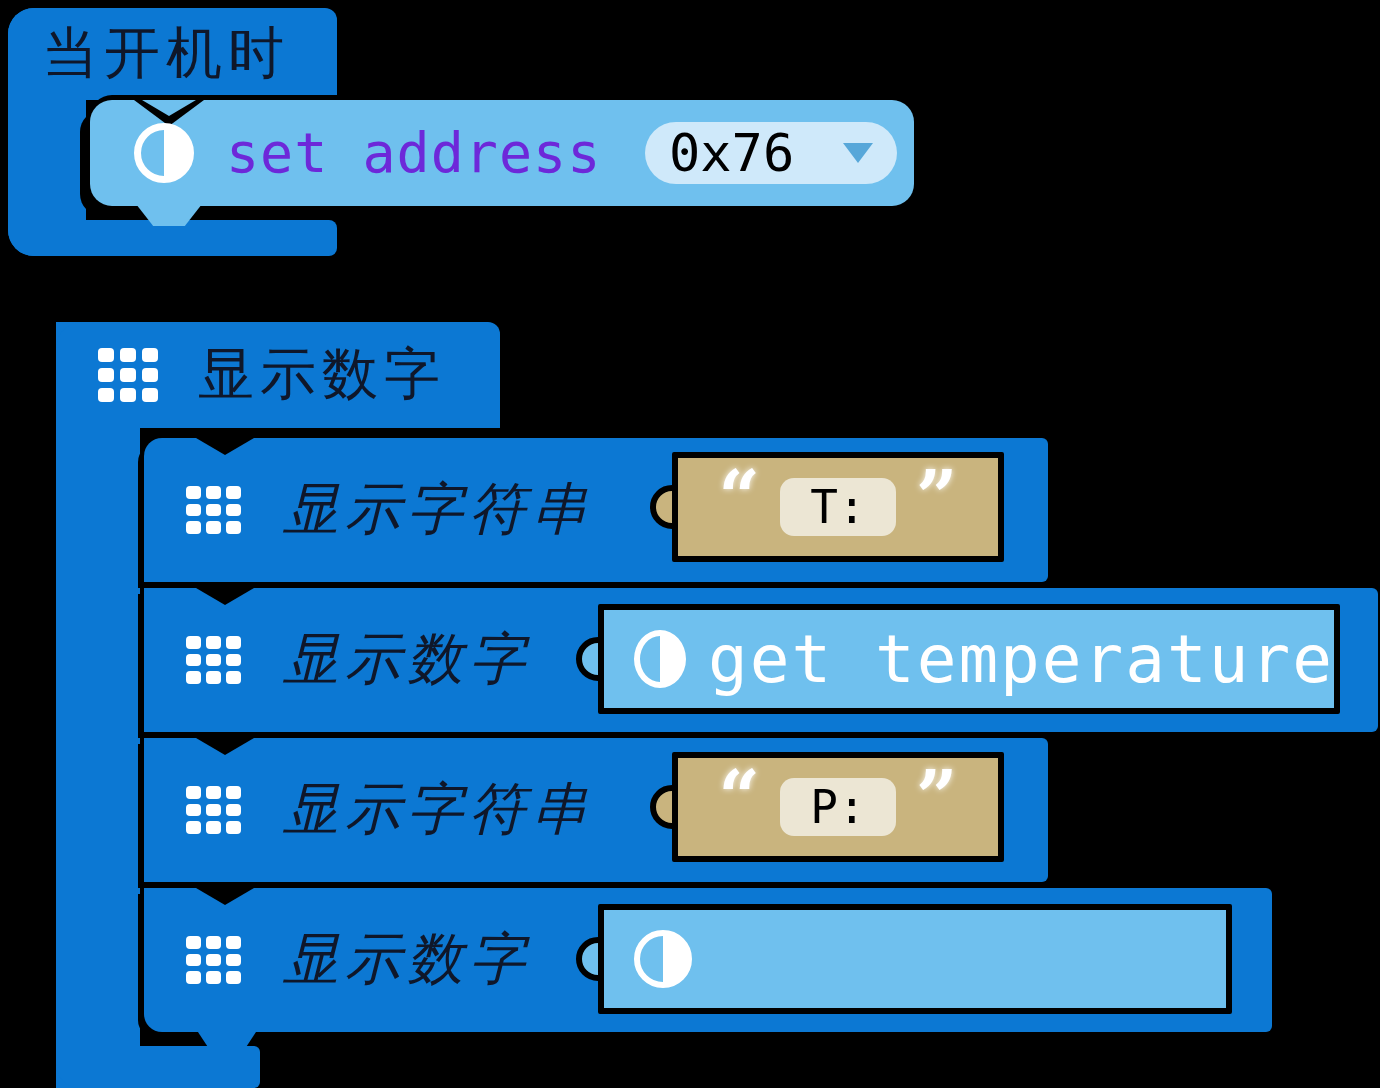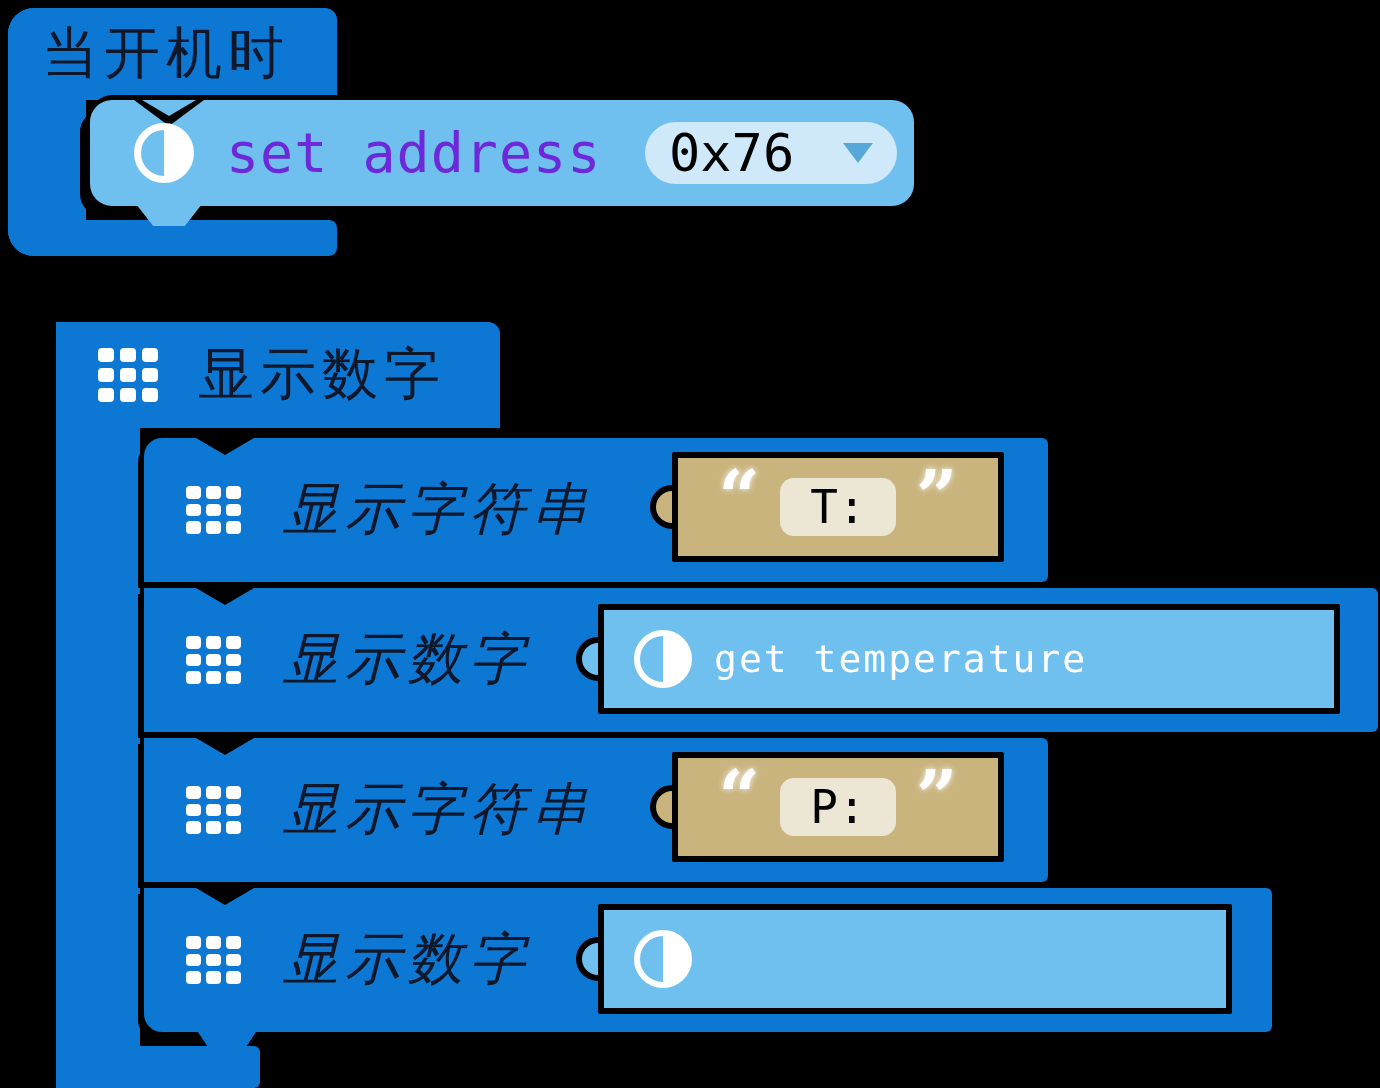--- a/index.html
+++ b/index.html
@@ -65,21 +65,21 @@
   .knob-tan{background:#c9b47e;}
   .knob-blue{background:#6fc0ee;}
   .rep{border:6px solid #000;display:flex;align-items:center;}
   .tanblk{background:#c9b47e;justify-content:center;gap:20px;border-radius:2px;}
   .strfield{width:116px;height:58px;background:#ece6d4;border-radius:14px;
     display:flex;align-items:center;justify-content:center;font-size:46px;color:#000;}
   .quote{font-family:"DejaVu Serif","Liberation Serif",serif;font-weight:bold;font-size:72px;color:#fff;
     text-shadow:0 0 6px rgba(255,255,255,.95);line-height:40px;height:60px;}
   .bluerep{background:#6fc0ee;padding-left:30px;gap:22px;border-radius:2px;}
   .rep-icon{width:46px;height:46px;border-width:6px;}
-  .rep-label{color:#fff;font-size:38px;letter-spacing:2px;}
+  .rep-label{color:#fff;font-size:66px;letter-spacing:2px;}
   .tan1{left:672px;top:452px;width:332px;height:110px;}
   .tan2{left:672px;top:752px;width:332px;height:110px;}
   .rep2{left:598px;top:604px;width:742px;height:110px;}
   .rep4{left:598px;top:904px;width:634px;height:110px;}
 </style>
 </head>
 <body>
 
 <div id="canvas">
 

